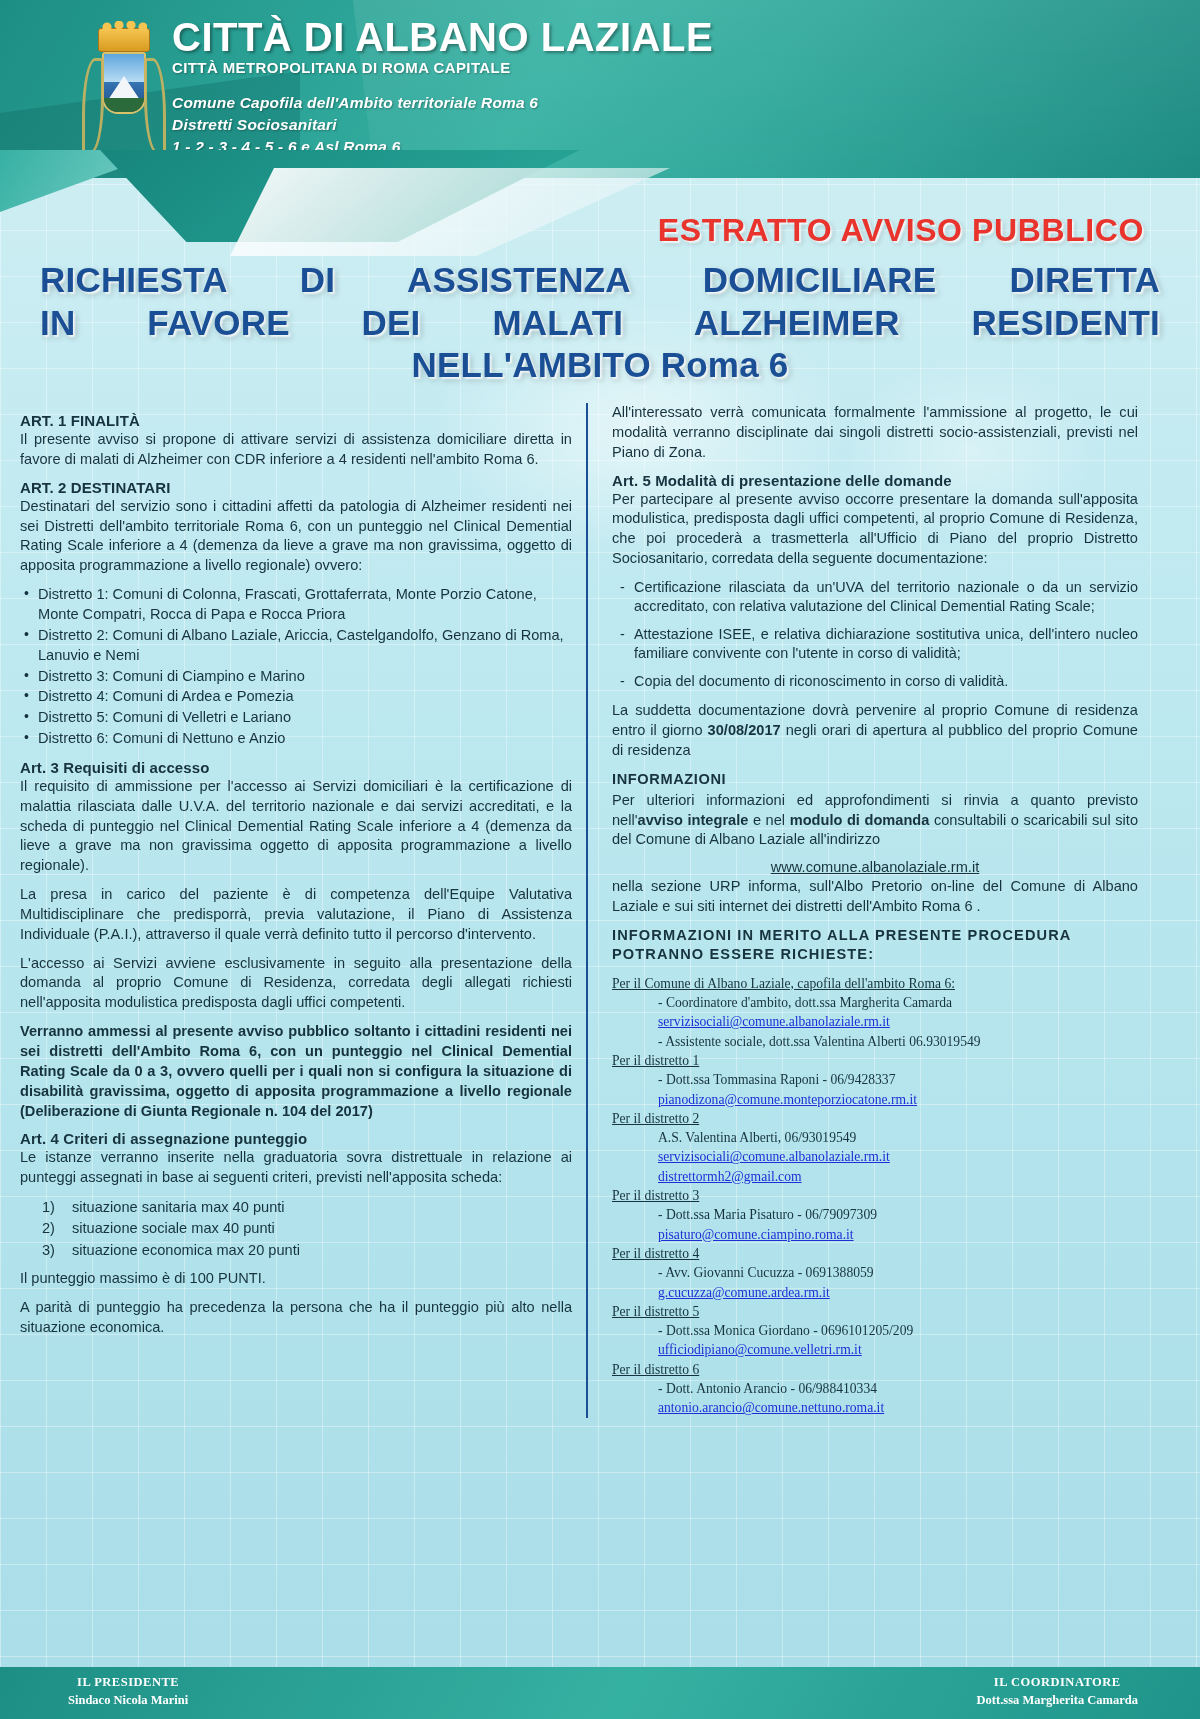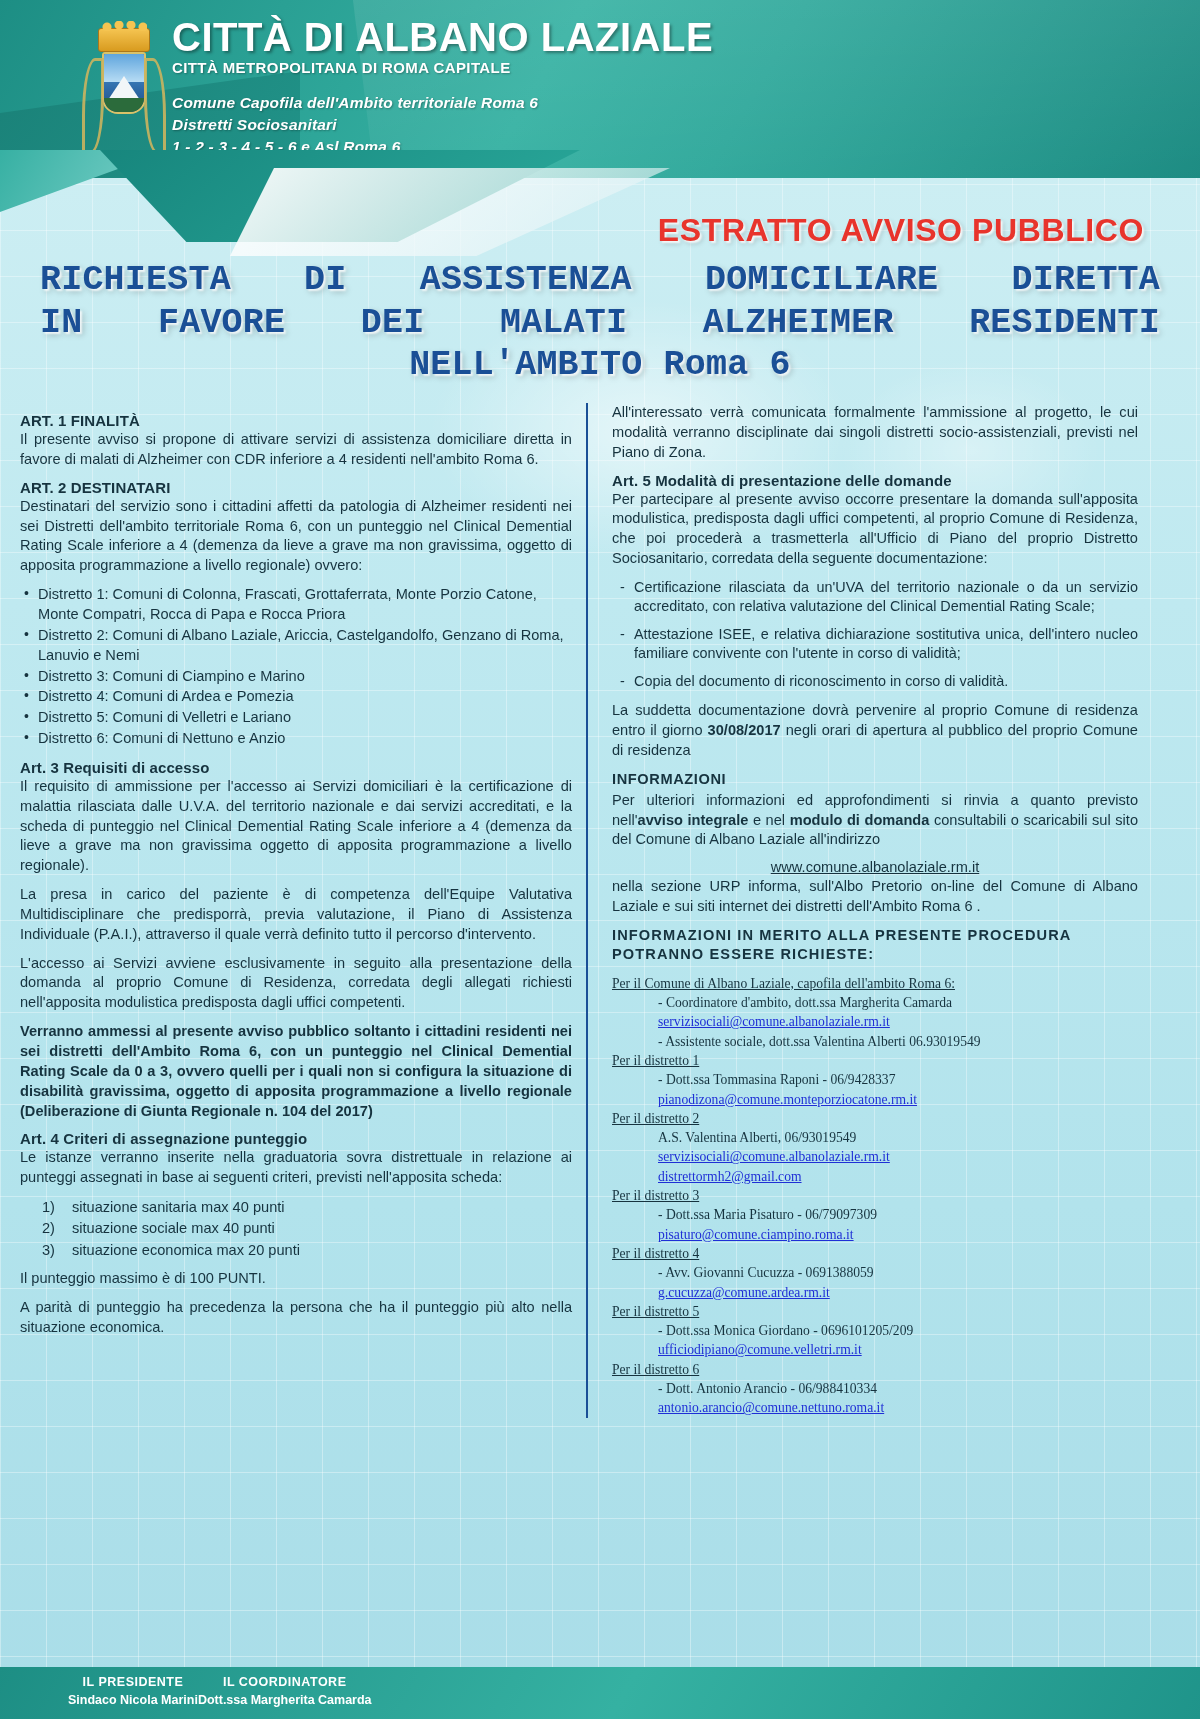--- a/index.html
+++ b/index.html
@@ -136,21 +136,20 @@
     text-shadow:2px 2px 2px rgba(255,255,255,.85), 3px 3px 5px rgba(0,0,0,.18);
     margin:8px 22px 10px 0;
   }
   .main-title{
     color:#1a4f96;
     font-size:35px; font-weight:bold; line-height:1.22;
     text-align:justify; text-align-last:justify;
     letter-spacing:.2px;
     text-shadow:2px 2px 2px rgba(255,255,255,.8), 3px 3px 6px rgba(0,0,0,.22);
     padding:0 6px;
-    font-family:Liberation Mono, monospace;
   }
   .main-title .l3{ text-align:center; text-align-last:center; }
 
   
   .cols{
     position:relative;
     display:flex;
     padding:10px 20px 0 20px;
     gap:6px;
   }
@@ -204,21 +203,21 @@
     word-break:break-all;
   }
 
   
   footer.sign{
     position:absolute; left:0; right:0; bottom:0; height:52px;
     background:linear-gradient(120deg,#1d8e84 0%, #2aa094 25%, #35b1a2 52%, #1f948a 100%);
     color:#fff;
   }
   footer .inner{
-    display:flex; padding:6px 40px 0 40px;
+    display:flex; justify-content:space-between; padding:6px 40px 0 40px;font-family:Liberation Serif, serif;
   }
   footer .blk{ text-align:center; font-size:12.5px; line-height:1.45; }
   footer .blk .role{ font-weight:bold; letter-spacing:.5px; }
   footer .blk .who{ font-weight:bold; }
   footer .left-blk{ margin-left:28px; }
   footer .right-blk{ margin-right:22px; }
 </style>
 </head>
 <body>
 

